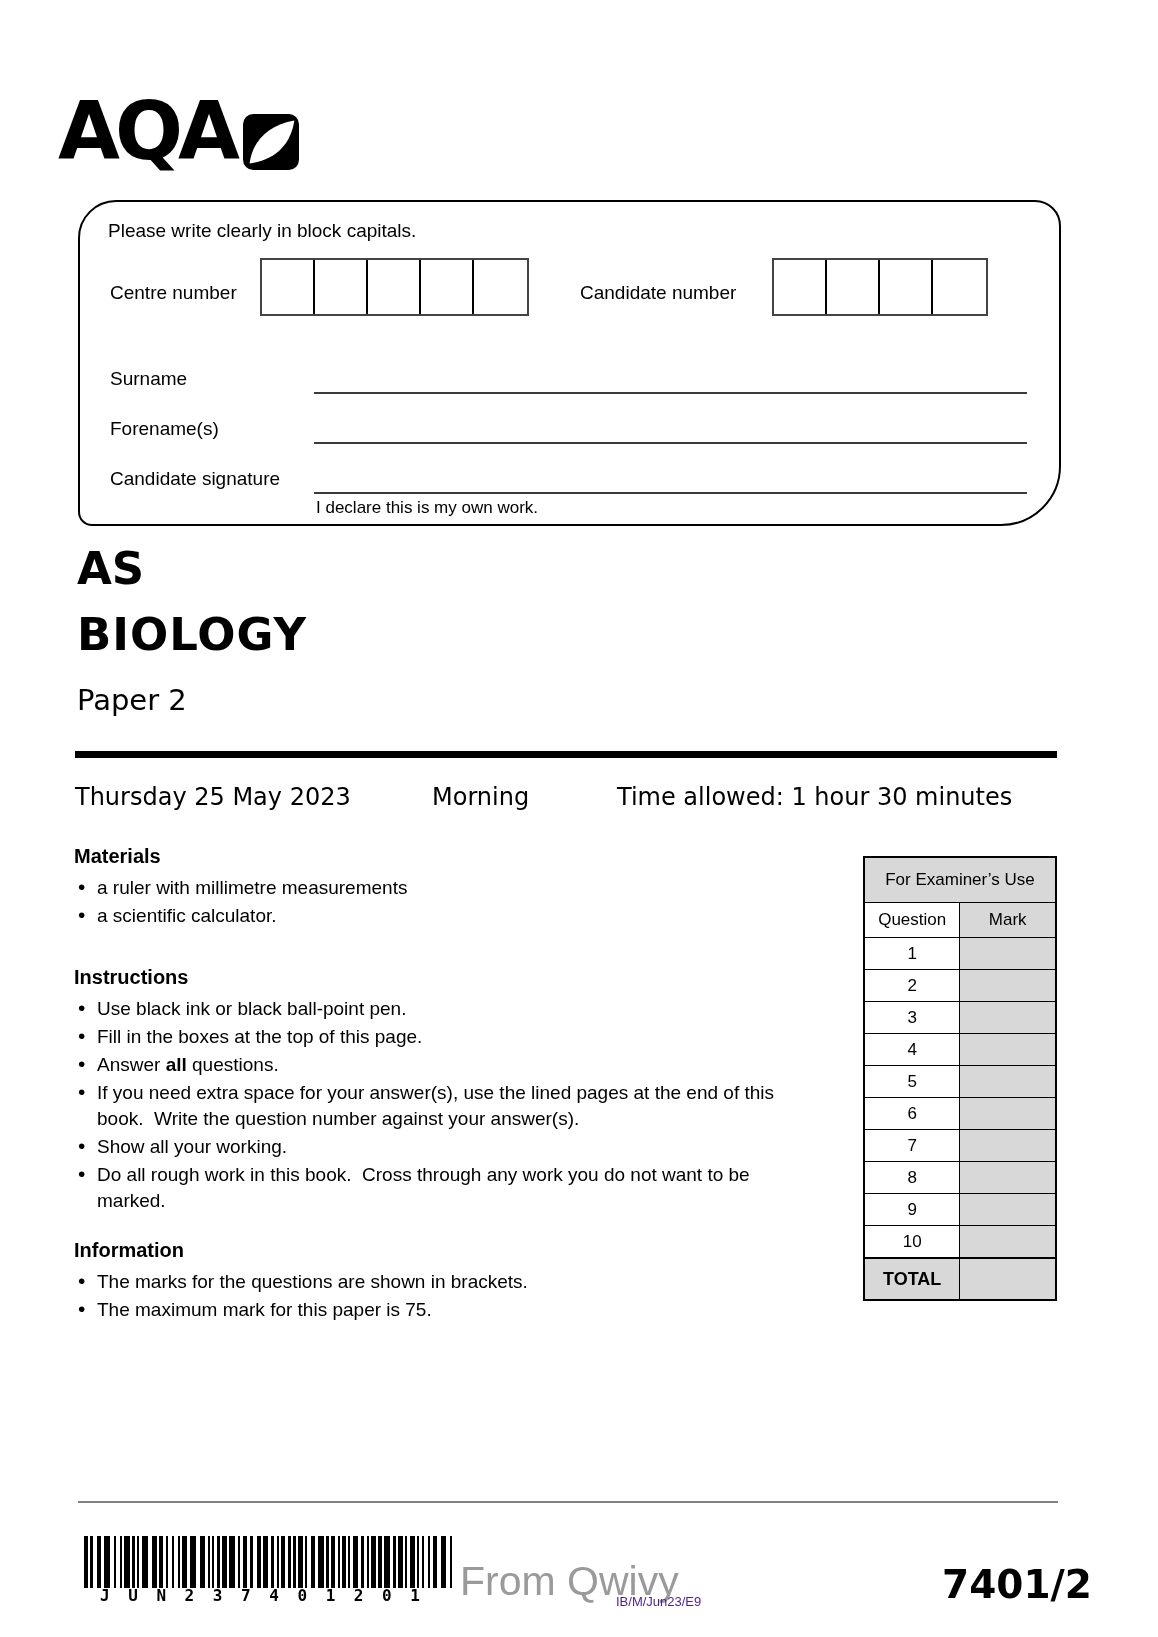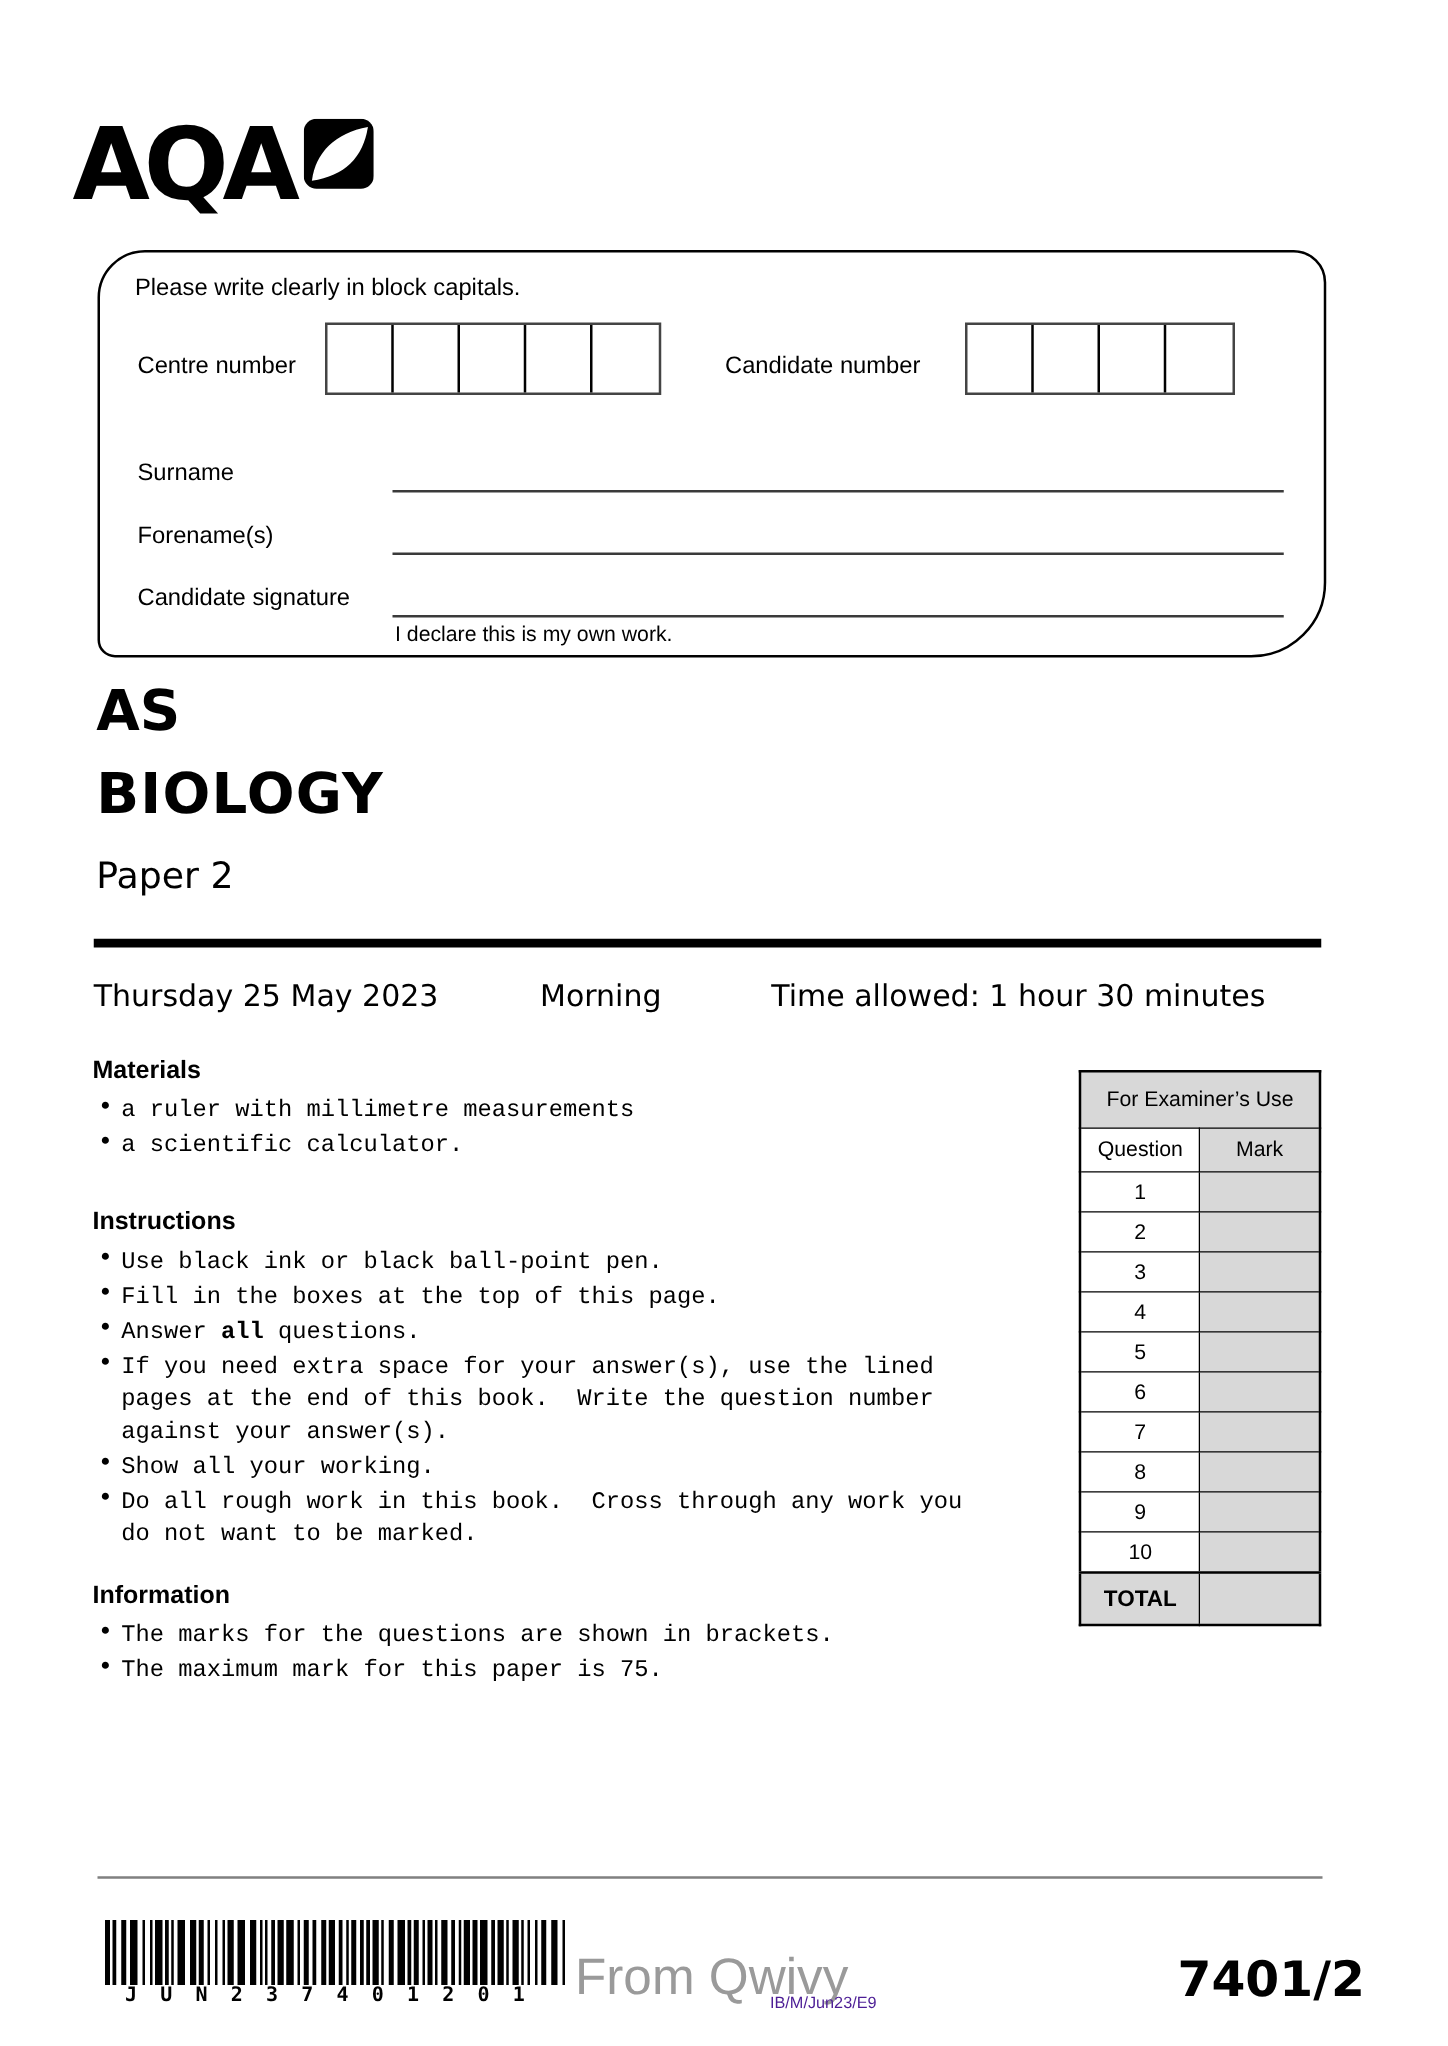--- a/index.html
+++ b/index.html
@@ -1,20 +1,20 @@
 <!DOCTYPE html>
 <html><head>
 <meta charset="utf-8">
 <style>
   html,body{margin:0;padding:0;background:#fff;}
   .page{position:relative;width:1158px;height:1637px;background:#fff;overflow:hidden;
         font-family:"Liberation Sans",sans-serif;color:#000;}
 
   
-  .logo{position:absolute;left:58px;top:76px;display:flex;align-items:center;}
+  .logo{position:absolute;left:58px;top:76px;display:flex;align-items:flex-end;}
   .logo-text{font-family:"DejaVu Sans",sans-serif;font-weight:700;font-size:80px;
              line-height:1;letter-spacing:-5px;margin-top:16px;}
   .logo-leaf{margin-left:8px;}
 
   
   .cand-box{position:absolute;left:78px;top:200px;width:979px;height:322px;
             border:2px solid #000;border-radius:38px 26px 60px 14px;}
   .please{position:absolute;left:28px;top:18px;font-size:19px;}
   .cand-label{position:absolute;font-size:19px;}
   .cells{position:absolute;display:flex;height:58px;border:2px solid #444;box-sizing:border-box;background:#fff;}
@@ -39,21 +39,21 @@
   .sess-morning{position:absolute;left:357px;top:0;}
   .sess-time{position:absolute;left:542px;top:0;}
 
   
   .leftcol{position:absolute;left:74px;top:844px;width:720px;font-size:19px;line-height:26px;}
   .leftcol h3{font-size:20px;line-height:24px;margin:0 0 7px 0;}
   .leftcol .sect{margin-bottom:0;}
   .leftcol .gap1{margin-top:36px;}
   .leftcol .gap2{margin-top:24px;}
   .leftcol p{margin:0 0 5px 0;}
-  ul.bullets{list-style:none;margin:0;padding:0;font-family:Liberation Mono, monospace;}
+  ul.bullets{list-style:none;margin:0;padding:0;}
   ul.bullets li{position:relative;padding-left:23px;margin:0 0 2px 0;}
   ul.bullets li::before{content:"\2022";position:absolute;left:4px;top:-1px;font-size:21px;}
   .btext{white-space:pre-wrap;}
   .btext .b{font-weight:700;}
 
   
   .exam-table{position:absolute;left:863px;top:856px;width:194px;border-collapse:collapse;
               font-size:17px;text-align:center;}
   .exam-table td,.exam-table th{border:1.5px solid #000;font-weight:400;padding:0;}
   .exam-table{border:2px solid #000;padding-left:44px;}

